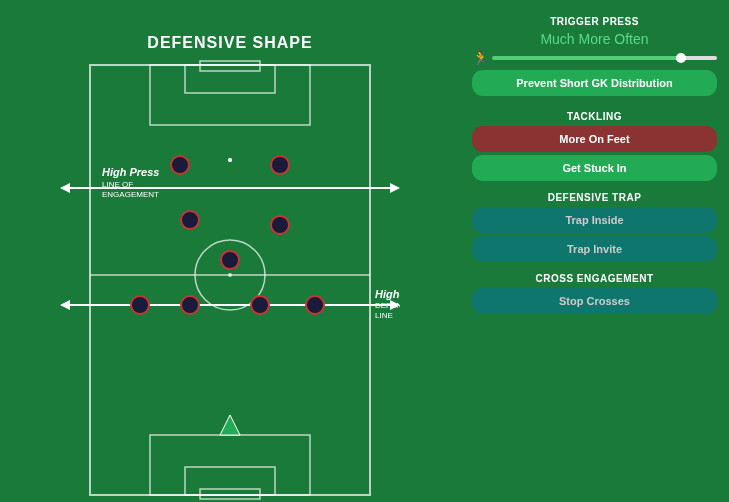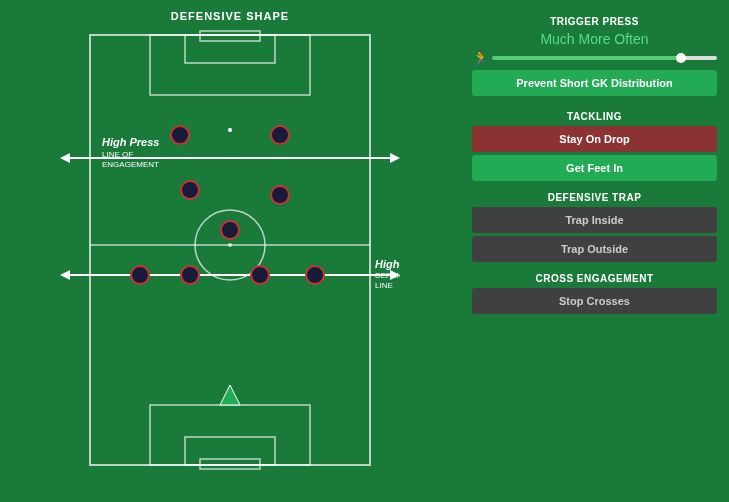--- a/index.html
+++ b/index.html
@@ -19,25 +19,26 @@
       display: flex;
       flex-direction: column;
       align-items: center;
       justify-content: flex-start;
       padding-top: 10px;
       position: relative;
     }
 
     .section-title {
       color: white;
-      font-size: 11px;
+      font-size: 16px;
       font-weight: bold;
       letter-spacing: 1px;
       margin-bottom: 8px;
       text-align: center;
+      margin-top: 24px;
     }
 
     .pitch-container {
       position: relative;
       width: 340px;
       height: 440px;
     }
 
     
     .right-panel {
@@ -58,35 +59,35 @@
       margin-top: 6px;
       margin-bottom: 4px;
       text-align: center;
     }
 
     .btn {
       display: block;
       width: 100%;
       padding: 7px 8px;
       border: none;
-      border-radius: 3px;
+      border-radius: 11px;
       font-size: 11px;
       font-weight: bold;
       cursor: pointer;
       text-align: center;
       margin-bottom: 3px;
       color: white;
     }
 
     .btn-green {
       background-color: #22aa55;
     }
 
     .btn-dark {
-      background-color: #404040;
+      background-color: #0f766e;
       color: #cccccc;
     }
 
     .btn-red {
       background-color: #8b3333;
     }
 
     .trigger-section {
       margin-bottom: 4px;
     }
@@ -214,29 +215,29 @@
       <span class="runner-icon">🏃</span>
       <div class="slider-track" style="margin-left:20px;">
         <div class="slider-thumb"></div>
       </div>
     </div>
     <button class="btn btn-green">Prevent Short GK Distribution</button>
   </div>
 
   <div>
     <div class="group-title">TACKLING</div>
-    <button class="btn btn-red">Stay On Drop</button>
-    <button class="btn btn-green">Get Feet In</button>
+    <button class="btn btn-red">More On Feet</button>
+    <button class="btn btn-green">Get Stuck In</button>
   </div>
 
 
   <div>
     <div class="group-title">DEFENSIVE TRAP</div>
     <button class="btn btn-dark">Trap Inside</button>
-    <button class="btn btn-dark">Trap Outside</button>
+    <button class="btn btn-dark">Trap Invite</button>
   </div>
 
   <div>
     <div class="group-title">CROSS ENGAGEMENT</div>
     <button class="btn btn-dark">Stop Crosses</button>
   </div>
 
 </div>
 
 </body></html>

